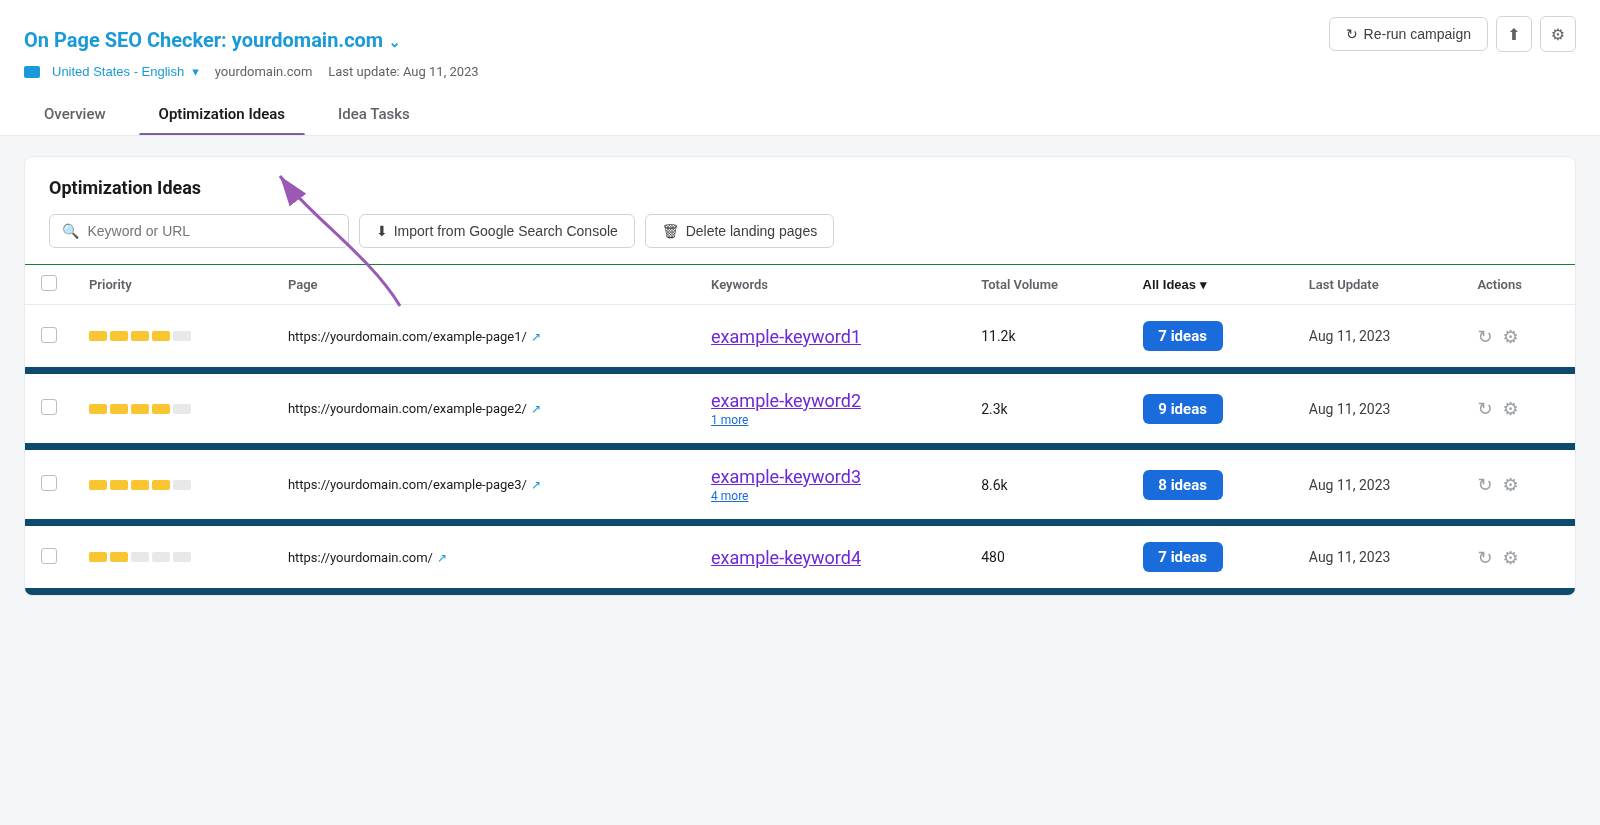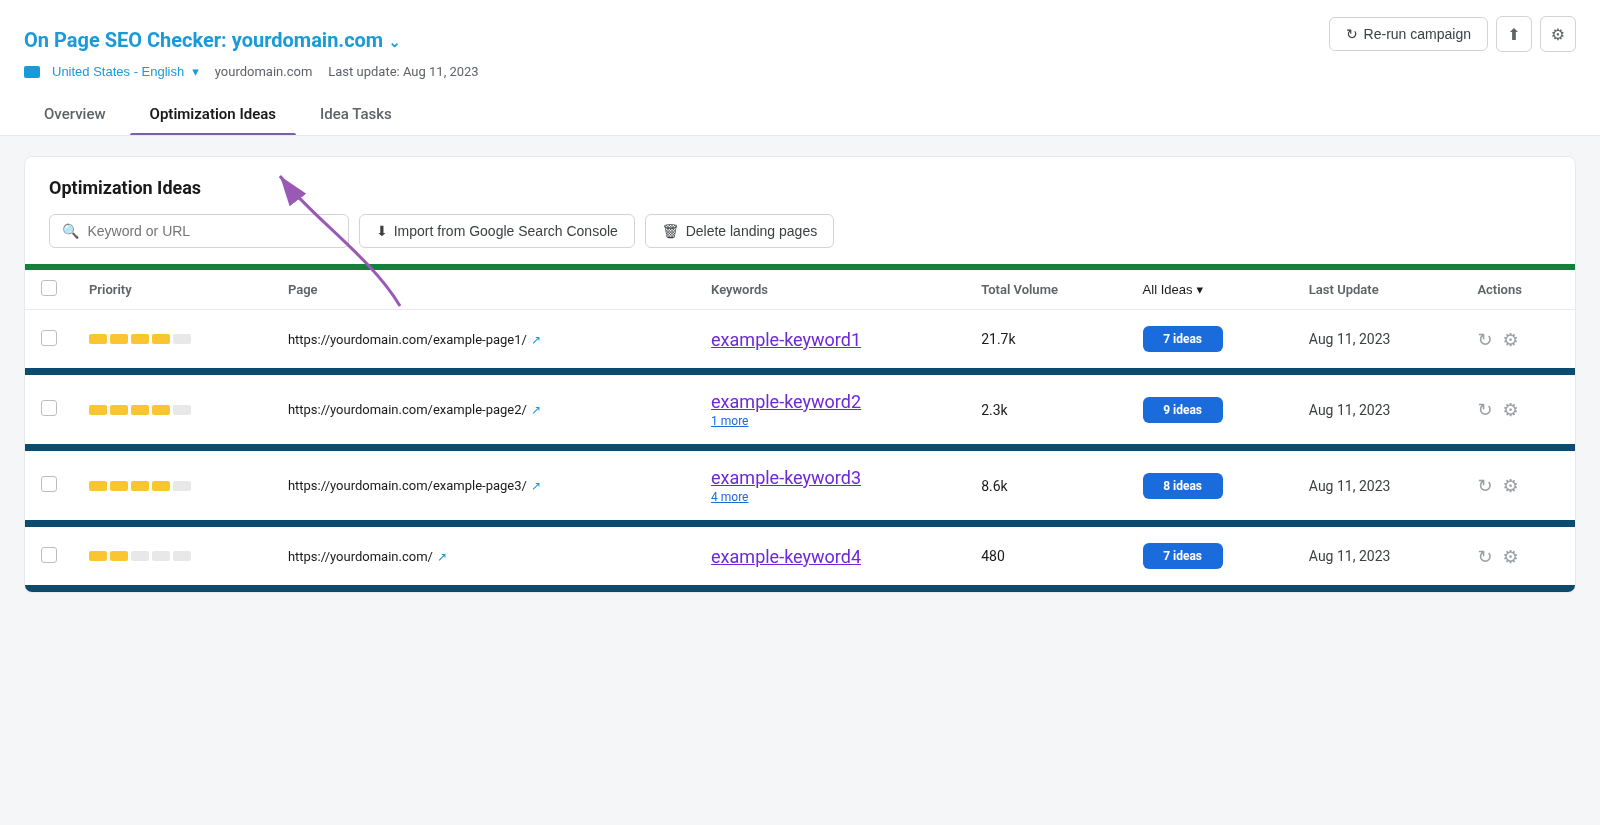--- a/index.html
+++ b/index.html
@@ -97,21 +97,21 @@
     .locale-icon {
       width: 16px;
       height: 12px;
       background: #1a9ad6;
       border-radius: 2px;
       display: inline-block;
       margin-right: 4px;
     }
     .tabs {
       display: flex;
-      gap: 4px;
+      gap: 13px;
       border-bottom: none;
       text-align: center;
     }
     .tab {
       padding: 12px 20px;
       cursor: pointer;
       font-size: 15px;
       color: #5f6368;
       font-weight: 500;
       position: relative;
@@ -216,21 +216,21 @@
       font-size: 14px;
       font-weight: 600;
       cursor: pointer;
       margin-left: auto;
     }
     .table {
       width: 100%;
       border-collapse: collapse;
     }
     .table thead tr {
-      border-top: 6px solid #15803d;
+      border-top: 1px solid #15803d;
       border-bottom: 1px solid #e8eaed;
     }
     .table th {
       padding: 10px 16px;
       text-align: left;
       font-size: 13px;
       font-weight: 600;
       color: #5f6368;
       background: #fff;
     }
@@ -285,21 +285,21 @@
       color: #1a6bdb;
       text-decoration: underline;
       font-size: 12px;
     }
     .ideas-badge {
       display: inline-block;
       background: #1a6bdb;
       color: #fff;
       border-radius: 6px;
       padding: 6px 3px;
-      font-size: 12px;
+      font-size: 15px;
       font-weight: 700;
       cursor: pointer;
       min-width: 80px;
       text-align: center;
     }
     .last-update {
       color: #3c4043;
       font-size: 13px;
     }
     .action-icons {
@@ -313,21 +313,21 @@
       cursor: pointer;
     }
     .all-ideas-btn {
       display: flex;
       align-items: center;
       gap: 4px;
       background: none;
       border: none;
       cursor: pointer;
       font-size: 13px;
-      font-weight: 400;
+      font-weight: 700;
       color: #1a1a1a;
     }
     
     .arrow-container {
       position: absolute;
       top: 20px;
       left: 230px;
       pointer-events: none;
       z-index: 10;
     }
@@ -435,21 +435,21 @@
                 <span class="priority-seg filled"></span>
                 <span class="priority-seg empty"></span>
               </div>
             </td>
             <td>
               <div class="page-url">https://yourdomain.com/example-page1/<span class="ext-link">↗</span></div>
             </td>
             <td>
               <a class="keyword-link">example-keyword1</a>
             </td>
-            <td>21.7k</td>
+            <td>11.2k</td>
             <td><span class="ideas-badge">7 ideas</span></td>
             <td class="last-update">Aug 11, 2023</td>
             <td>
               <div class="action-icons">
     <span class="action-icon">↻</span>
     <span class="action-icon">⚙</span>
   </div>
             </td>
           </tr>
           <tr>

